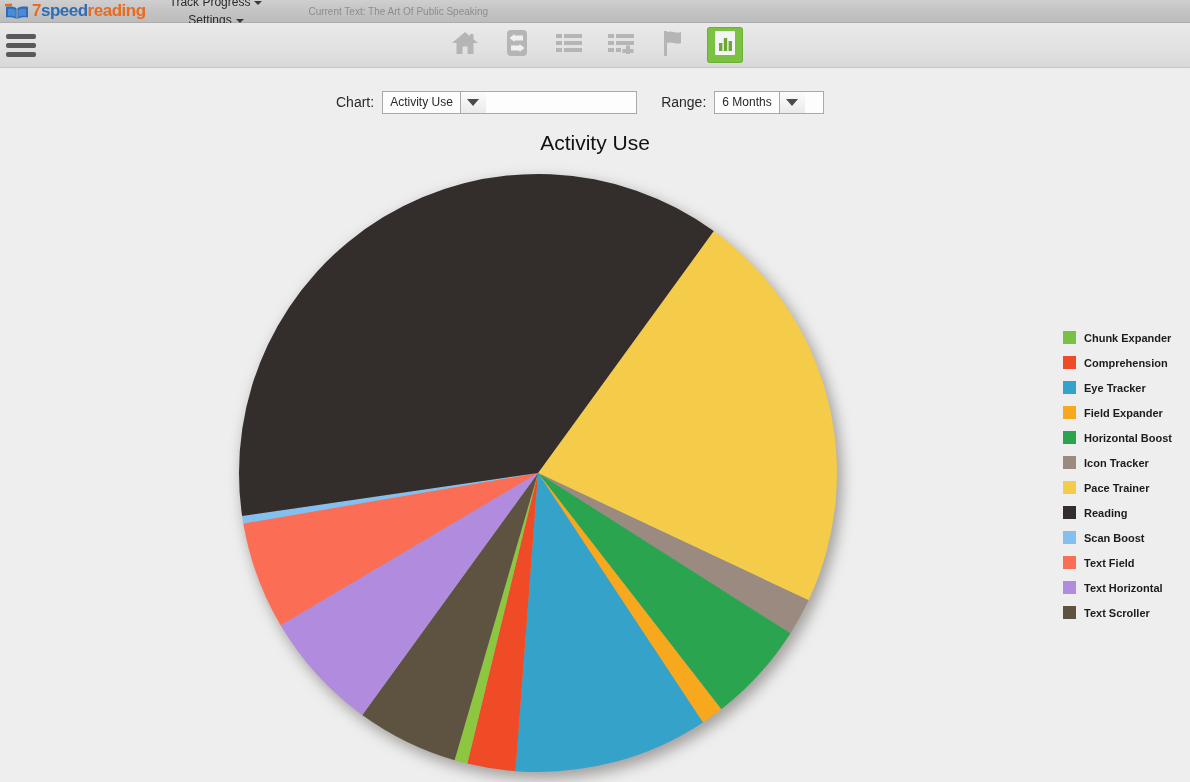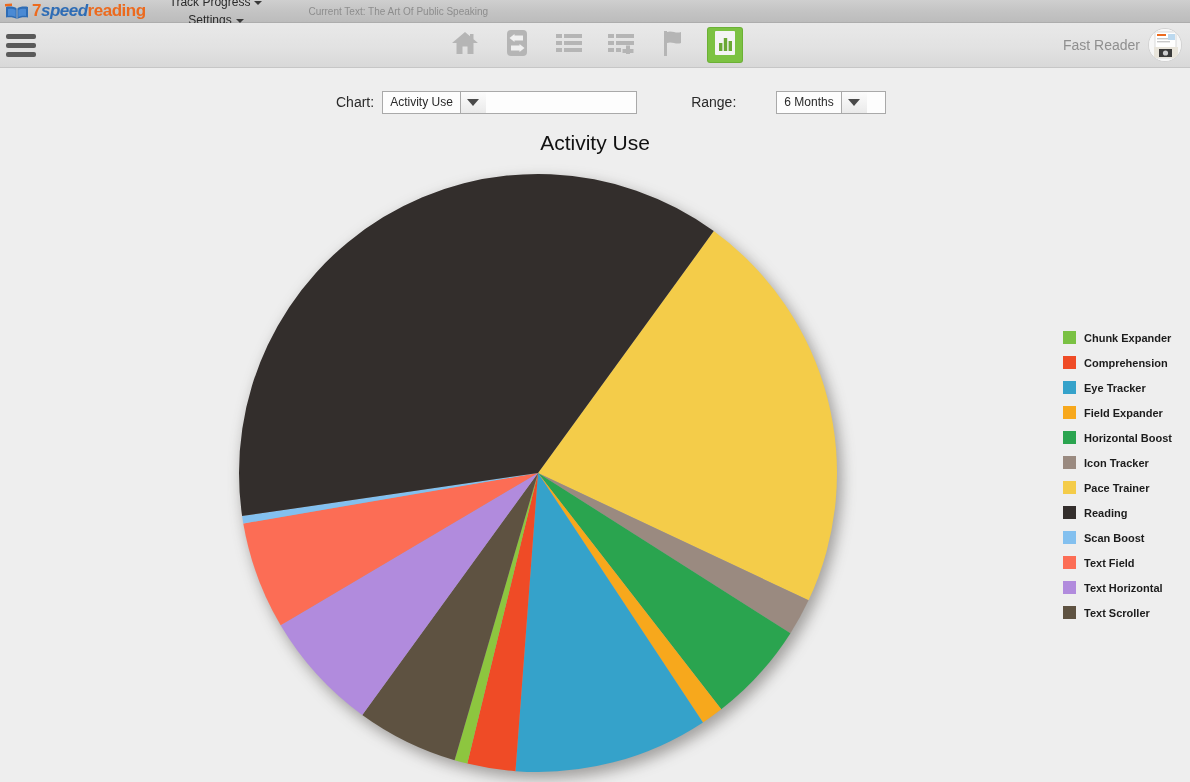--- a/index.html
+++ b/index.html
@@ -13,21 +13,21 @@
   
   .topbar{
     position:relative;height:23px;width:1190px;
     background:linear-gradient(to bottom,#cfcfcf 0%,#c4c4c4 50%,#bcbcbc 100%);
     border-bottom:1px solid #adadad;
     display:flex;align-items:center;box-sizing:border-box;
   }
   .brand{display:flex;align-items:center;padding-left:4px;height:23px;}
   .book-icon{width:26px;height:17px;position:relative;margin-right:2px;}
   .brand-7{color:#ec6a1e;font-weight:bold;font-size:17px;letter-spacing:-0.5px;}
-  .brand-speed{color:#2e6cb5;font-weight:bold;font-size:17px;letter-spacing:-0.5px;font-style:italic;}
+  .brand-speed{color:#2e6cb5;font-weight:bold;font-size:17px;letter-spacing:-0.5px;}
   .brand-reading{color:#ec6a1e;font-weight:bold;font-size:17px;letter-spacing:-0.5px;}
   .menu{display:flex;align-items:center;margin-left:14px;flex-direction:column;}
   .menu-item{
     font-size:12px;color:#2a2a2a;padding:2px 10px;white-space:nowrap;cursor:default;
   }
   .caret{
     display:inline-block;margin-left:4px;
     border-left:4px solid transparent;border-right:4px solid transparent;
     border-top:4px solid #3a3a3a;vertical-align:middle;
   }
@@ -229,50 +229,34 @@
         <svg width="22" height="26" viewBox="0 0 22 26">
           <rect x="1" y="1" width="20" height="24" rx="1" fill="#f4f4f4"></rect>
           <rect x="5" y="13" width="3.4" height="8" fill="#6aa833"></rect>
           <rect x="9.8" y="8" width="3.4" height="13" fill="#6aa833"></rect>
           <rect x="14.6" y="11" width="3.4" height="10" fill="#6aa833"></rect>
         </svg>
       </span>
     </div>
   </div>
 
-  <div class="user-area">
-    <span class="user-name">Fast Reader</span>
-    <span class="avatar">
-      <svg width="32" height="32" viewBox="0 0 32 32">
-        <rect x="0" y="0" width="32" height="32" fill="#f7f7f7"></rect>
-        <rect x="6" y="3" width="21" height="26" fill="#ffffff" stroke="#d9d9d9"></rect>
-        <rect x="8" y="5" width="9" height="2" fill="#ec6a1e"></rect>
-        <rect x="8" y="9" width="13" height="1.4" fill="#c9c9c9"></rect>
-        <rect x="8" y="12" width="13" height="1.4" fill="#c9c9c9"></rect>
-        <rect x="19" y="5" width="7" height="6" fill="#bcd9ef"></rect>
-        <rect x="5" y="18" width="24" height="11" fill="#e8e4da"></rect>
-        <rect x="10" y="20" width="13" height="8" fill="#3a3a3a"></rect>
-        <circle cx="16.5" cy="24" r="2.6" fill="#cfcfcf"></circle>
-      </svg>
-    </span>
-  </div>
 </div>
 
 <div class="controls">
   <div class="ctl-group" style="margin-left:336px;">
     <span class="ctl-label">Chart:</span>
     <div class="select-box" id="chart-select">
       <span class="select-value">Activity Use</span>
       <span class="select-arrow">
           <i></i>
         </span>
     </div>
   </div>
 
-  <div class="ctl-group" style="margin-left:54px;gap:32px;">
+  <div class="ctl-group" style="margin-left:24px;">
     <span class="ctl-label">Range:</span>
     <div class="select-box" id="range-select">
       <span class="select-value">6 Months</span>
       <span class="select-arrow">
           <i></i>
         </span>
     </div>
   </div>
 </div>
 

